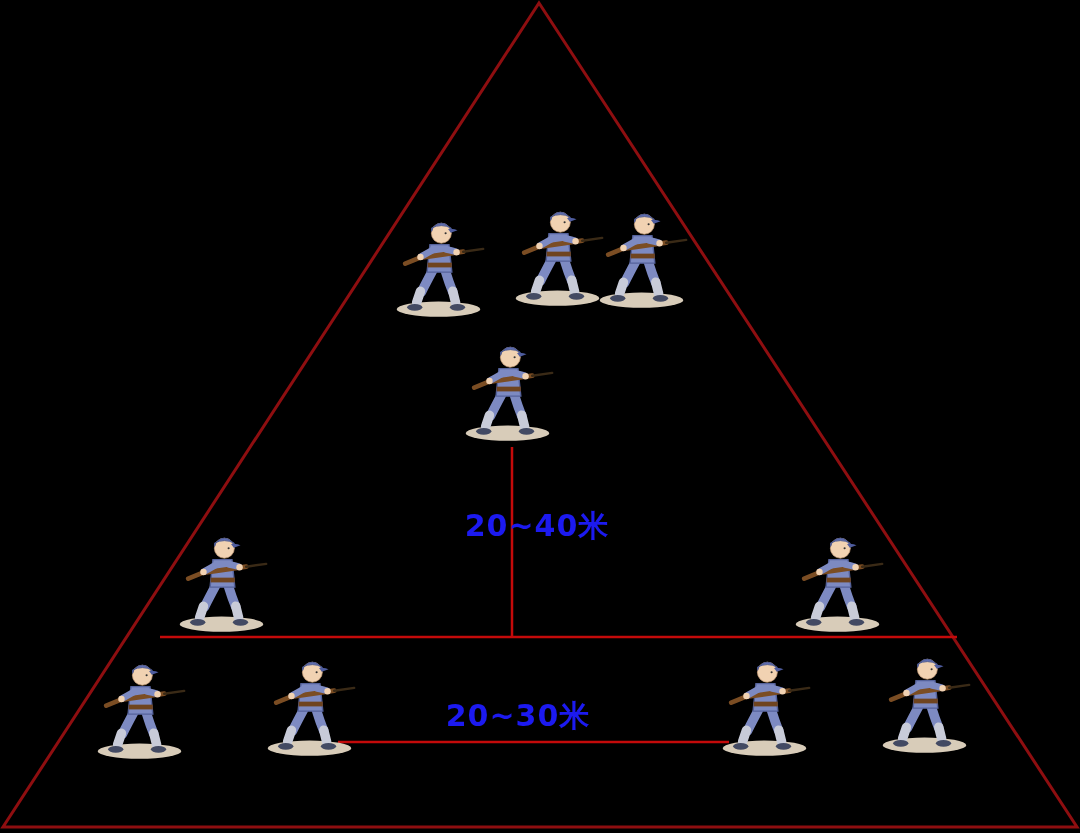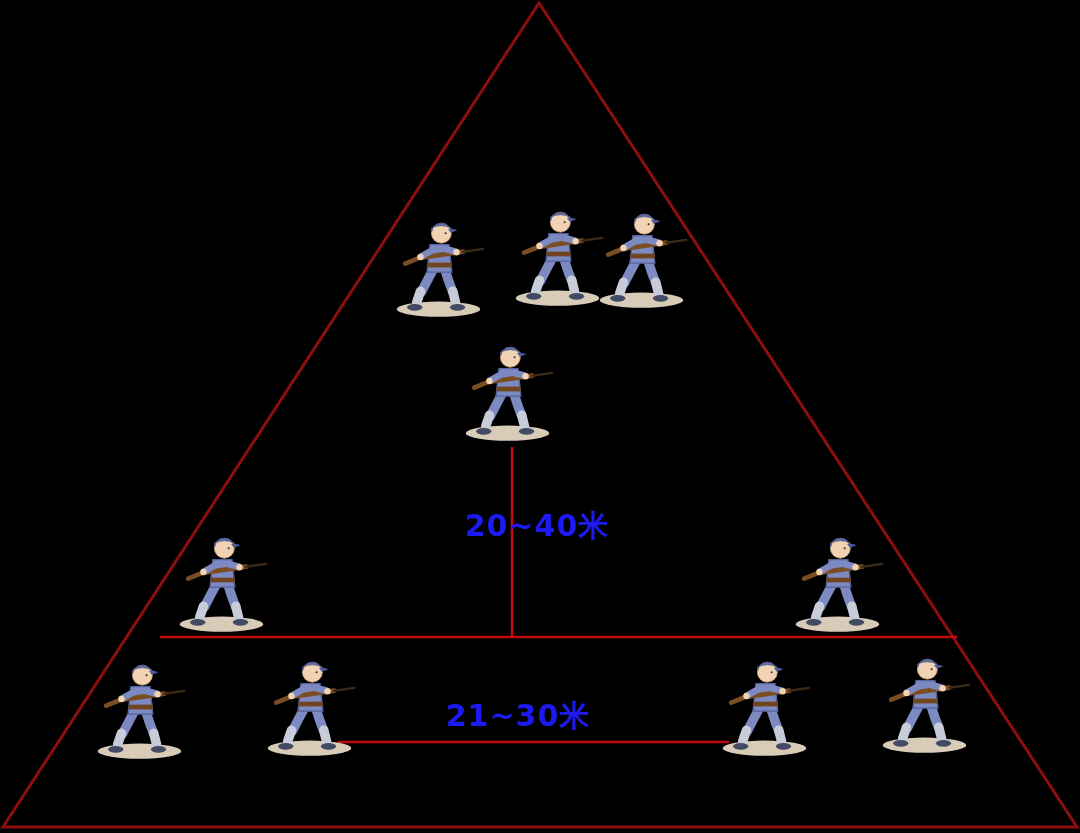--- a/index.html
+++ b/index.html
@@ -142,15 +142,15 @@
       </svg>
     </div>
   <div class="soldier" style="left:877px; top:649px">
       <svg viewBox="0 0 100 110">
         <use href="#soldier-symbol"></use>
       </svg>
     </div>
 
   <div class="dist-label" style="left:457px; top:509px">20~40米</div>
 
-  <div class="dist-label" style="left:438px; top:699px">21~30米</div>
+  <div class="dist-label" style="left:438px; top:699px">20~30米</div>
 
 </div>
 
 </body></html>

